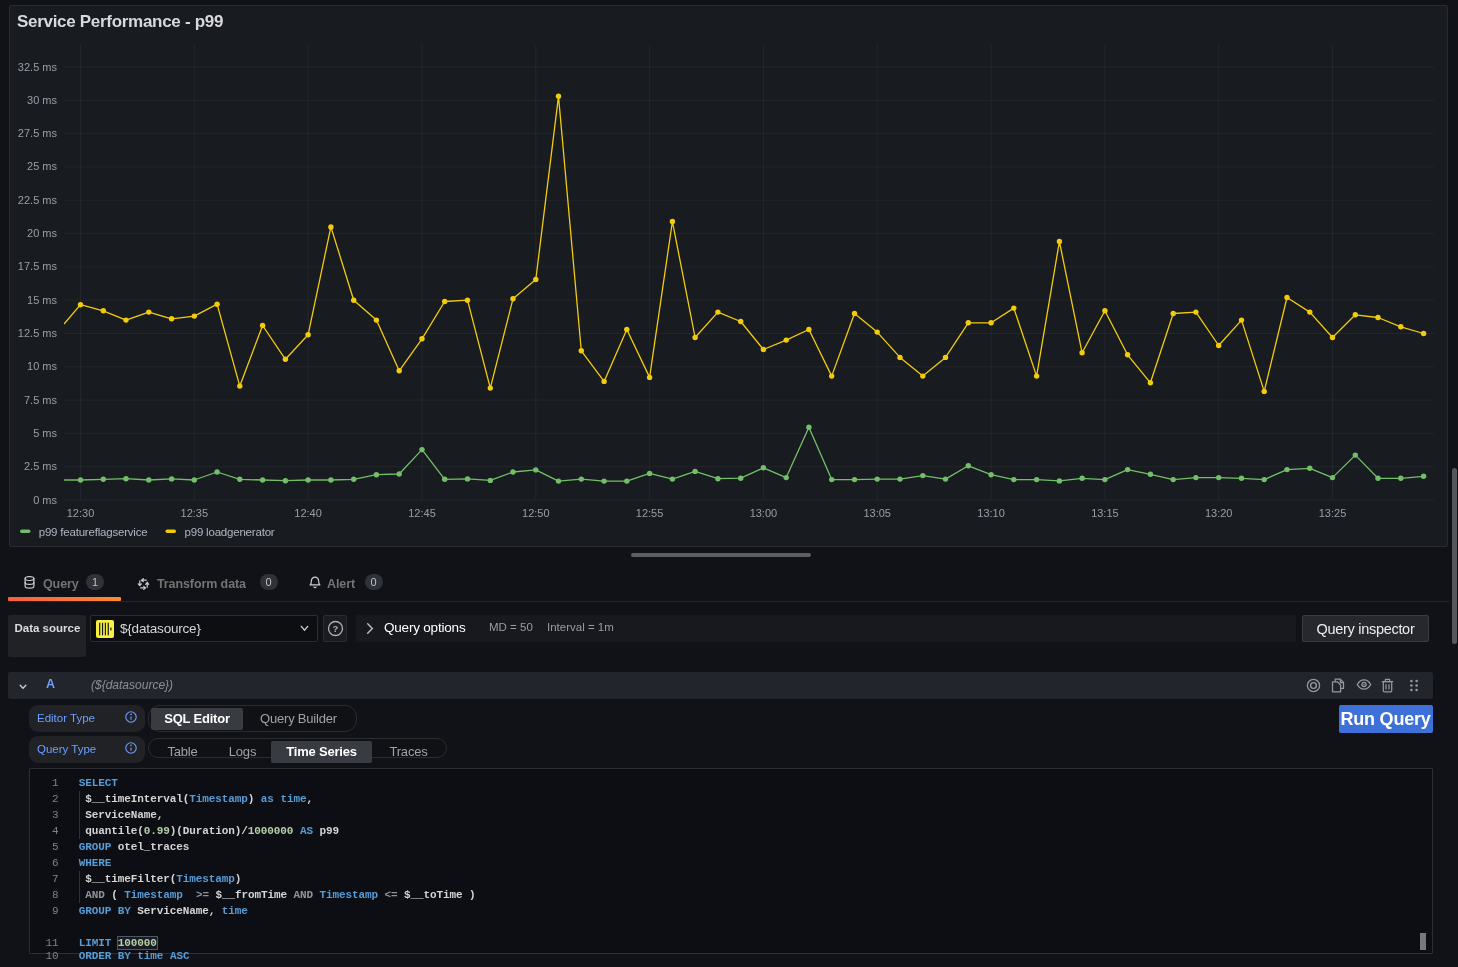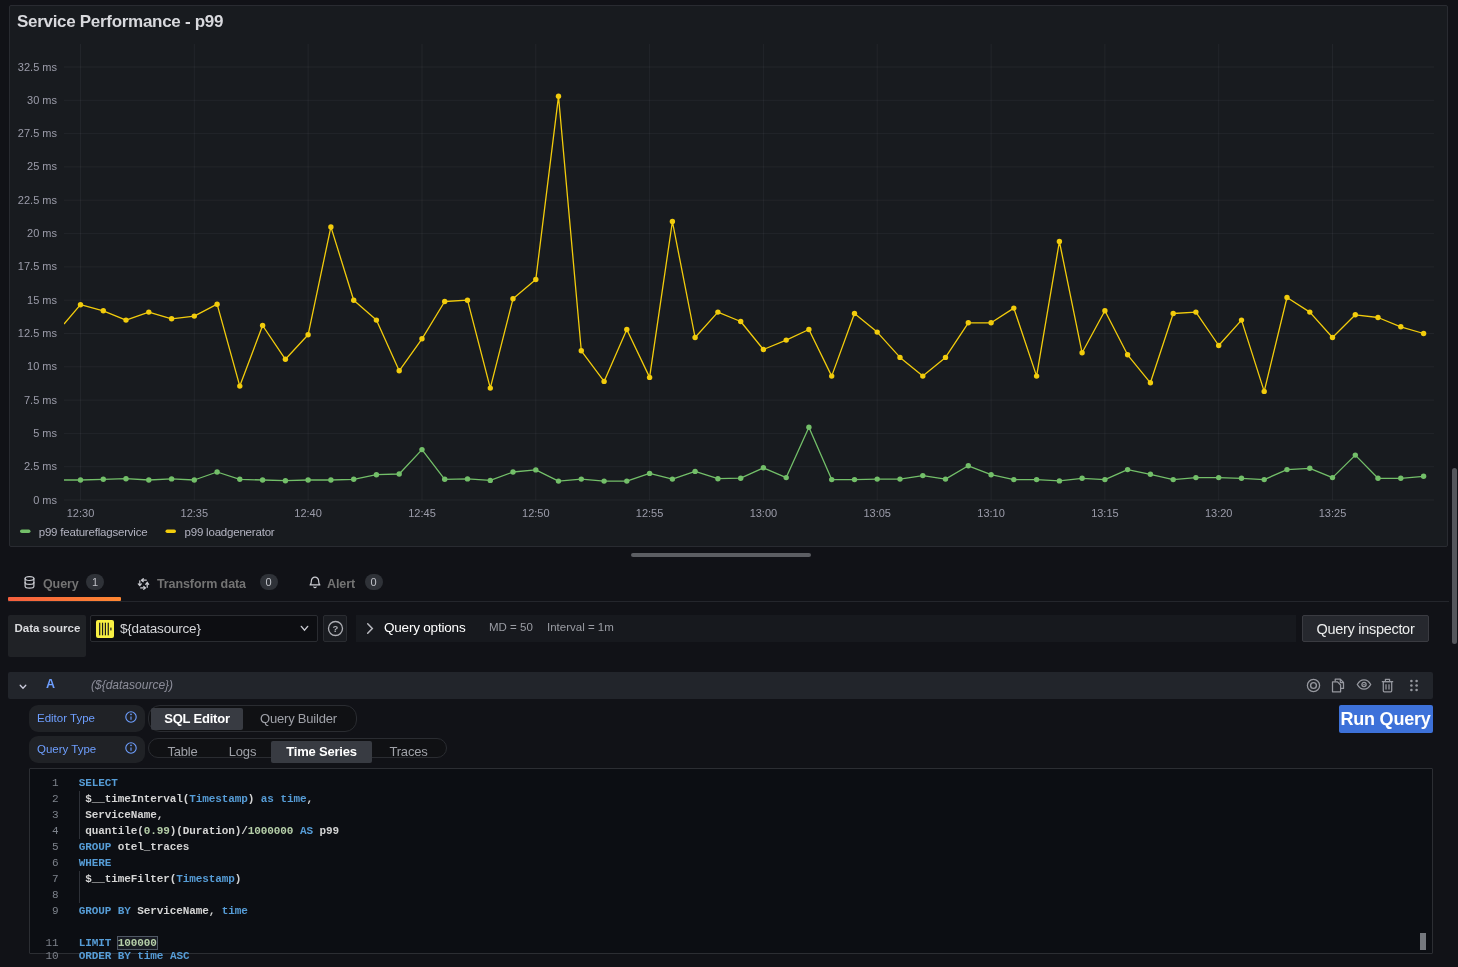--- a/index.html
+++ b/index.html
@@ -430,19 +430,19 @@
 </div>
 
 <div class="abs codebox"></div>
 <div class="cl abs" style="top:775.0px;left:29px;width:1404px"><span class="ln">1</span><span class="cc"><b class="kw">SELECT</b></span></div>
 <div class="cl abs" style="top:791.0px;left:29px;width:1404px"><span class="ln">2</span><span class="cc"> $__timeInterval(<b class="kw">Timestamp</b>) <b class="kw">as</b> <b class="kw">time</b>,</span></div>
 <div class="cl abs" style="top:807.0px;left:29px;width:1404px"><span class="ln">3</span><span class="cc"> ServiceName,</span></div>
 <div class="cl abs" style="top:823.0px;left:29px;width:1404px"><span class="ln">4</span><span class="cc"> quantile(<b class="num">0.99</b>)(Duration)/<b class="num">1000000</b> <b class="kw">AS</b> p99</span></div>
 <div class="cl abs" style="top:839.0px;left:29px;width:1404px"><span class="ln">5</span><span class="cc"><b class="kw">GROUP</b> otel_traces</span></div>
 <div class="cl abs" style="top:855.0px;left:29px;width:1404px"><span class="ln">6</span><span class="cc"><b class="kw">WHERE</b></span></div>
 <div class="cl abs" style="top:871.0px;left:29px;width:1404px"><span class="ln">7</span><span class="cc"> $__timeFilter(<b class="kw">Timestamp</b>)</span></div>
-<div class="cl abs" style="top:887.0px;left:29px;width:1404px"><span class="ln">8</span></div>
+<div class="cl abs" style="top:887.0px;left:29px;width:1404px"><span class="ln">8</span><span class="cc"> <b class="op">AND</b> ( <b class="kw">Timestamp</b>  <b class="op">&gt;=</b> $__fromTime <b class="op">AND</b> <b class="kw">Timestamp</b> <b class="op">&lt;=</b> $__toTime )</span></div>
 <div class="cl abs" style="top:903.0px;left:29px;width:1404px"><span class="ln">9</span><span class="cc"><b class="kw">GROUP</b> <b class="kw">BY</b> ServiceName, <b class="kw">time</b></span></div>
 <div class="cl abs" style="top:948px;left:29px;width:1112px"><span class="ln">10</span><span class="cc"><b class="kw">ORDER</b> <b class="kw">BY</b> <b class="kw">time</b> <b class="kw">ASC</b></span></div>
 <div class="cl abs" style="top:935.0px;left:29px;width:1404px"><span class="ln">11</span><span class="cc"><b class="kw">LIMIT</b> <span class="limitsel"><b class="num">100000</b></span></span></div>
 <div class="iguide abs" style="left:79px;top:791px;height:48px"></div>
 <div class="iguide abs" style="left:79px;top:871px;height:32px"></div>
 <div class="abs ruler"></div>
 
 </body></html>

